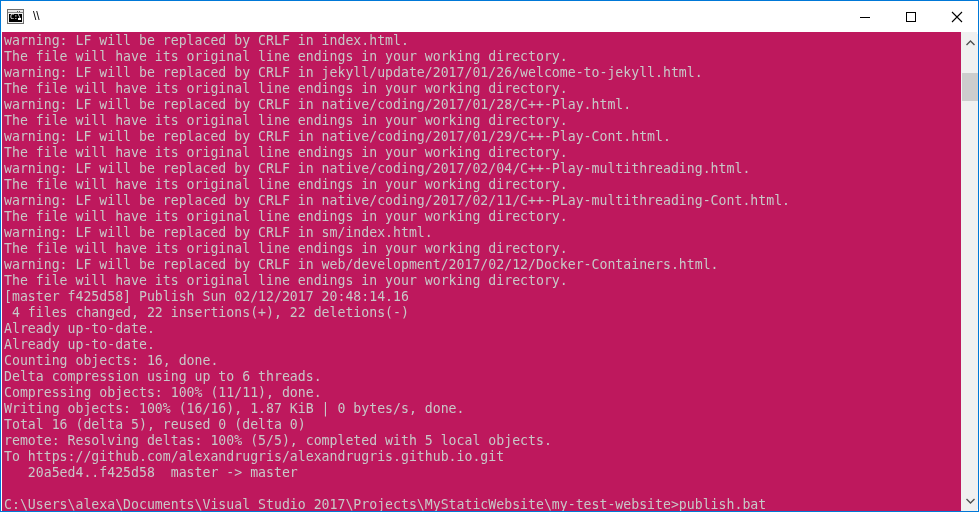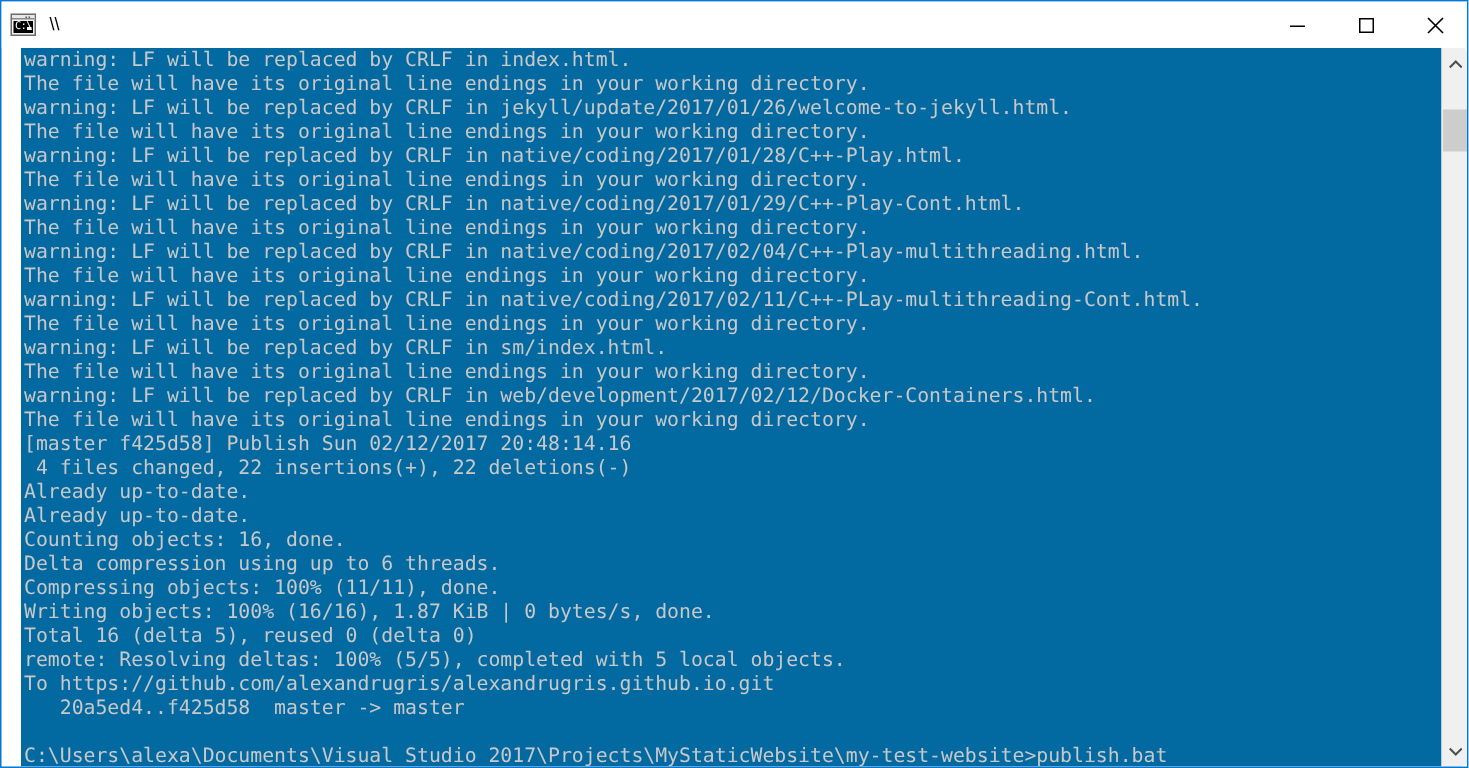--- a/index.html
+++ b/index.html
@@ -129,23 +129,22 @@
   }
   .wc-btn svg { display: block; }
 
   
   #console {
     position: absolute;
     left: 1px;
     top: 31px;
     width: 961px;
     height: 479px;
-    background: #0369a1;
+    background: #be185d;
     overflow: hidden;
-    margin-left: 12px;
   }
 
   #console-text {
     margin: 0;
     padding: 1px 0 0 2px;
     font-family: "DejaVu Sans Mono", "Liberation Mono", monospace;
     font-size: 13.2px;
     line-height: 16px;
     color: #c8c8c8;
     white-space: pre;

